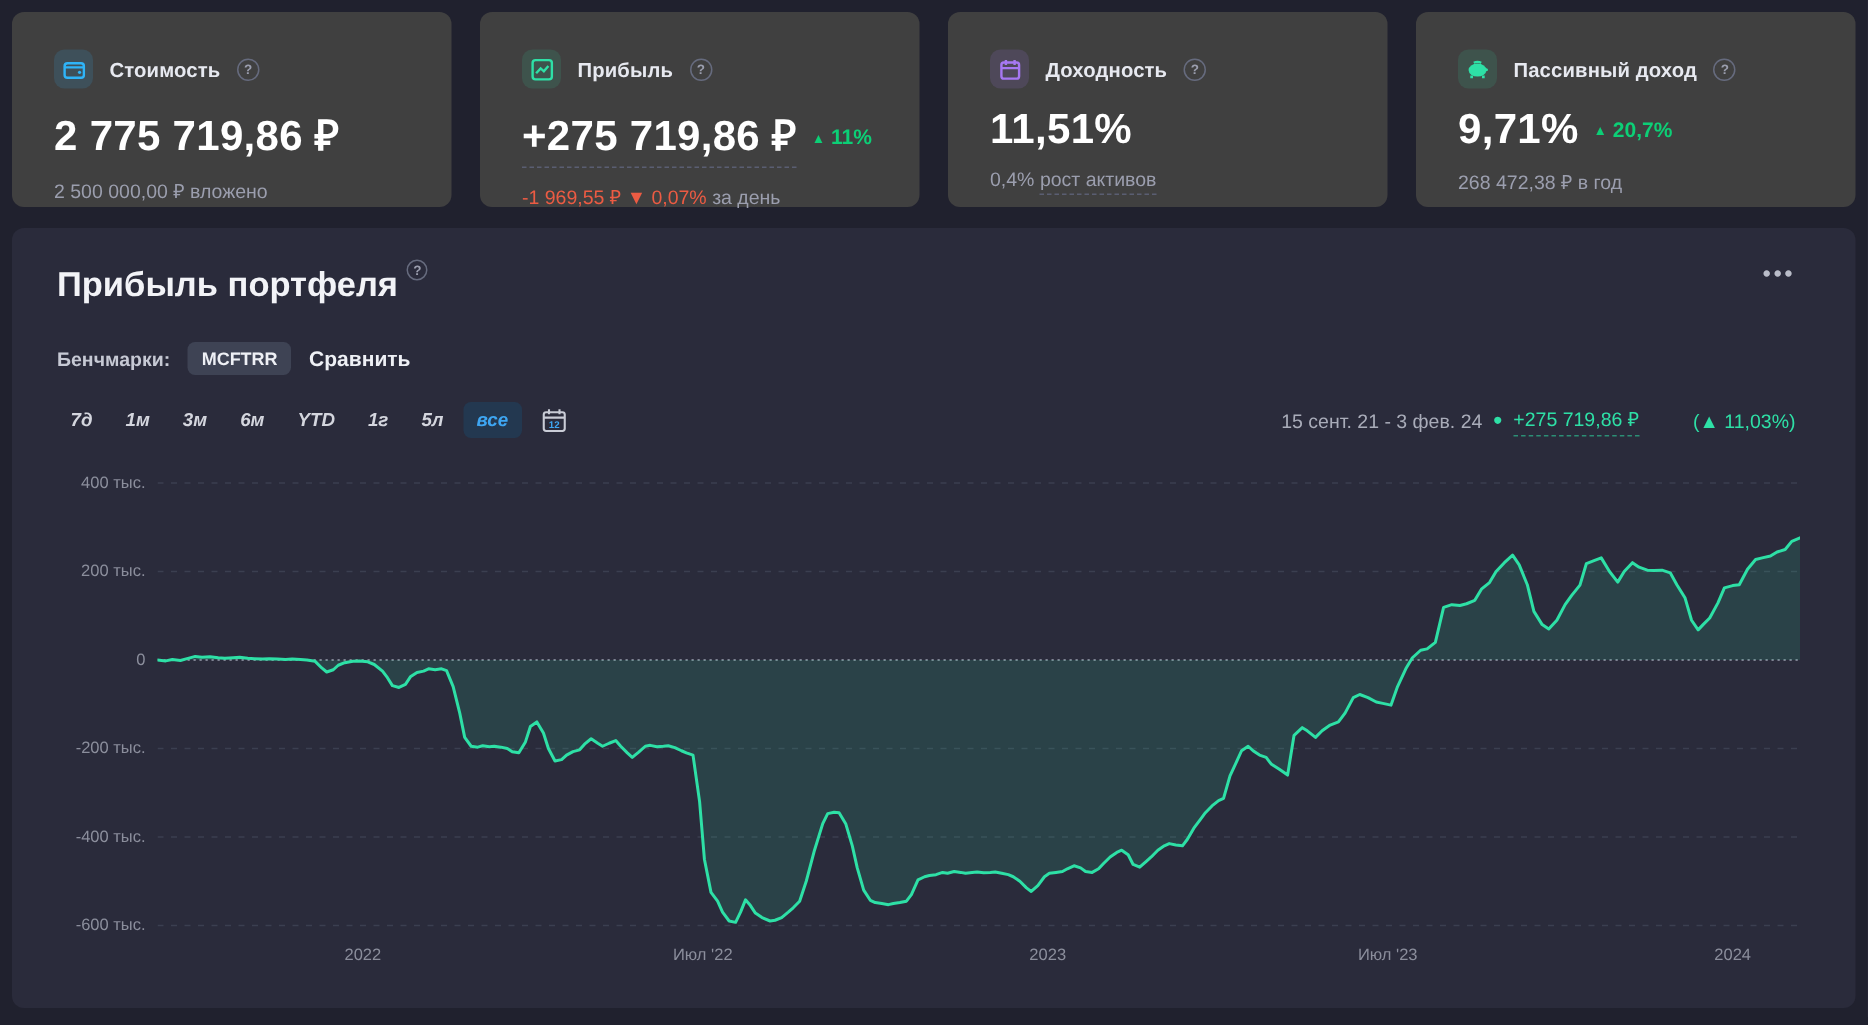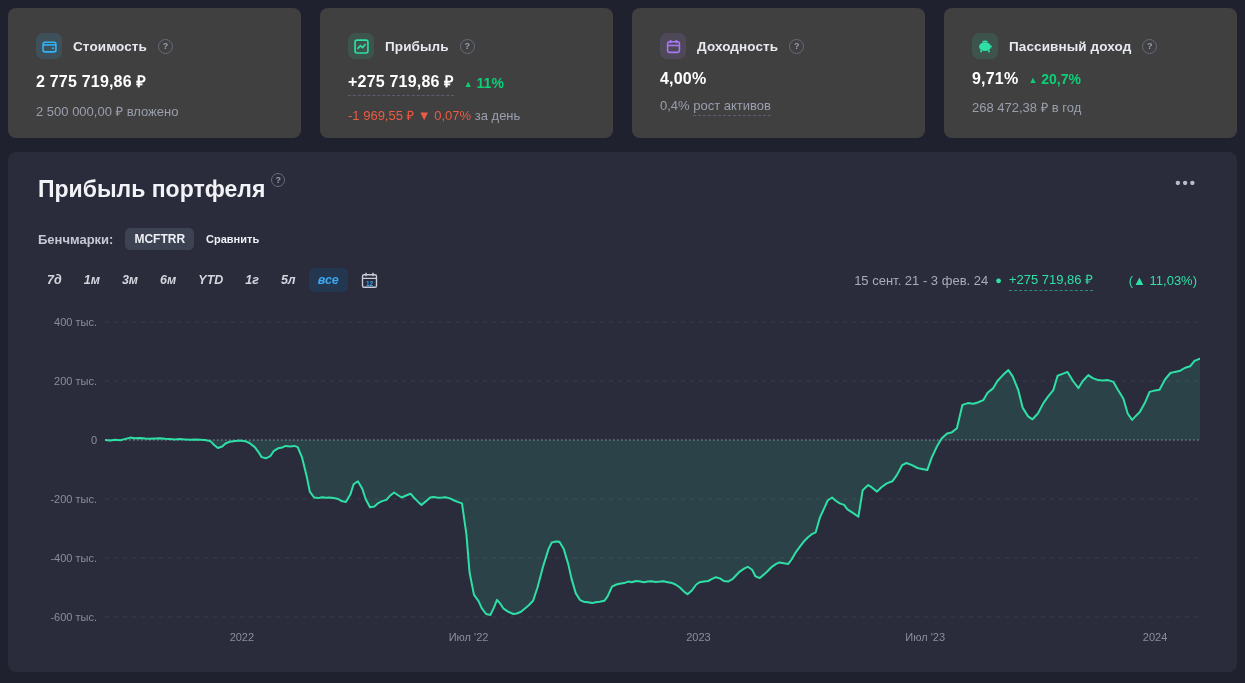--- a/index.html
+++ b/index.html
@@ -23,21 +23,21 @@
   .icon-box.blue   { background:rgba(47,180,248,0.14); }
   .icon-box.green  { background:rgba(46,224,166,0.12); }
   .icon-box.purple { background:rgba(166,120,242,0.14); }
   .card-label { font-size:13.5px; font-weight:700; color:#e7e9f0; letter-spacing:.1px; }
   .help {
     display:inline-flex; width:15px; height:15px; border-radius:50%;
     border:1px solid #666b7e; color:#9b9eae; font-size:9px; font-weight:700;
     align-items:center; justify-content:center; cursor:pointer; flex:0 0 auto;
   }
   .card-value-row { margin-top:11px; display:flex; align-items:center; gap:10px; }
-  .card-value { font-size:16px; font-weight:700; letter-spacing:.2px; white-space:nowrap; }
+  .card-value { font-size:28px; font-weight:700; letter-spacing:.2px; white-space:nowrap; }
   .dashed-u { border-bottom:1px dashed #5a5e72; padding-bottom:3px; }
   .badge-up { color:#0ccf76; font-size:14px; font-weight:700; white-space:nowrap; }
   .badge-up .tri, .red .tri { font-size:9px; vertical-align:1px; }
   .card-sub { margin-top:10px; font-size:13px; color:#9b9eae; white-space:nowrap; }
   .red { color:#ec5b43;margin-top:16px; }
   .sub-link { border-bottom:1px dashed #5a5e72; padding-bottom:2px; cursor:pointer; }
 
   .panel {
     position:relative; margin:14px 8px 0 8px; height:520px;
     background:#2a2b3b; border-radius:8px;
@@ -48,21 +48,21 @@
   .menu-dots {
     position:absolute; top:24px; right:40px; color:#b9bcc8; font-size:15px;
     font-weight:700; letter-spacing:2px; cursor:pointer; line-height:14px;
   }
   .bench-row { position:absolute; top:76px; left:30px; display:flex; align-items:center; gap:12px; }
   .bench-label { font-size:13px; font-weight:700; color:#c6c9d4; }
   .bench-chip {
     background:#3e4354; border-radius:5px; padding:4px 9px; font-size:12px;
     font-weight:700; color:#eef0f5; cursor:pointer;
   }
-  .bench-compare { font-size:11px; font-weight:700; color:#eef0f5; cursor:pointer; }
+  .bench-compare { font-size:14px; font-weight:700; color:#eef0f5; cursor:pointer; }
 
   .controls { position:absolute; top:116px; left:30px; right:40px; display:flex; justify-content:space-between; align-items:center; }
   .ranges { display:flex; align-items:center; gap:4px; }
   .range-btn {
     background:none; border:none; color:#d4d6de; font-family:inherit;
     font-size:12.5px; font-weight:700; padding:5px 9px; border-radius:5px; cursor:pointer;font-style:italic;
   }
   .range-btn.active { color:#3ea6f2; background:#233850; }
   .cal-btn { background:none; border:none; margin-left:8px; cursor:pointer; display:flex; align-items:center; }
   .period { font-size:13px; display:flex; align-items:center; gap:7px; white-space:nowrap; }
@@ -138,21 +138,21 @@
             <g fill="none" stroke="#a678f2" stroke-width="1.5">
           <rect x="1.5" y="2.5" width="11" height="10" rx="1.5"></rect>
           <path d="M4.3 1 v3 M9.7 1 v3 M1.5 6 h11"></path>
             </g>
         </svg>
       </span>
       <span class="card-label">Доходность</span>
       <span class="help">?</span>
     </div>
     <div class="card-value-row">
-      <span class="card-value">4,00%</span>
+      <span class="card-value">11,51%</span>
     </div>
     <div class="card-sub">
       <span>0,4%</span>
       <span class="sub-link">рост активов</span>
     </div>
   </section>
 
   <section class="card">
     <div class="card-head">
       <span class="icon-box green">

